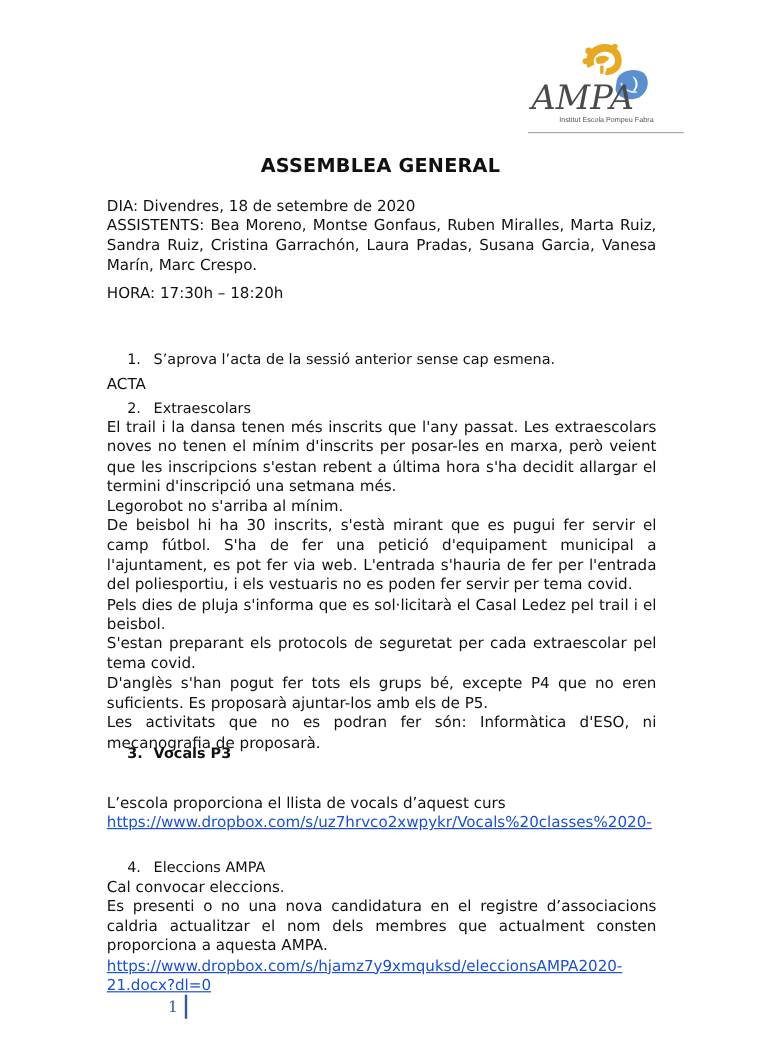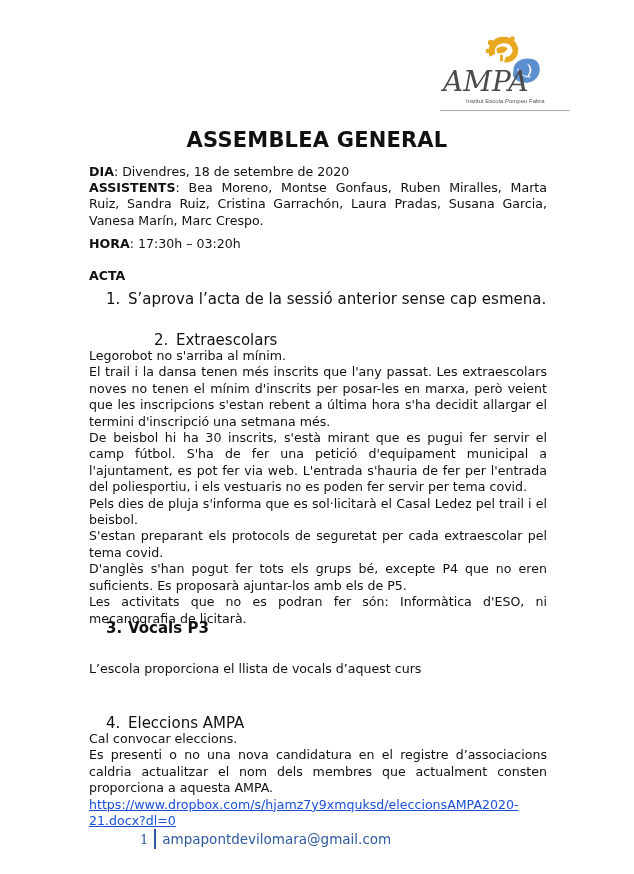--- a/index.html
+++ b/index.html
@@ -11,28 +11,28 @@
   .logo { position:absolute; left:440px; top:30px; width:130px; height:80px; }
   .logo-sun { position:absolute; left:43px; top:4px; width:38px; height:34px; }
   .logo-moon { position:absolute; left:70px; top:26px; width:32px; height:28px; }
   .logo-text { position:absolute; left:3px; top:35px; font-family:"DejaVu Serif", serif;
                font-size:28px; color:#4a4a4a; letter-spacing:0px; font-style:italic; }
   .logo-sub { position:absolute; left:26px; top:68px; font-size:6px; color:#555;
               font-family:"Liberation Sans", sans-serif; white-space:nowrap; }
   .logo-line { position:absolute; left:0; top:80px; width:130px; height:1px; background:#aaa; }
 
   .title { position:absolute; left:0; width:634px; top:128px; text-align:center;
-           font-family:"DejaVu Sans", sans-serif; font-weight:bold; font-size:21px; letter-spacing:0.2px; }
+           font-family:"DejaVu Sans", sans-serif; font-weight:bold; font-size:16px; letter-spacing:0.2px; }
 
   .block { position:absolute; left:89px; width:458px; font-size:12.6px; line-height:16.4px; }
   .justify-last { text-align:justify; text-align-last:left; }
-  b, .bold { font-weight:bold; }
+  b, .bold { font-weight:normal;margin-top:44px; }
   a, .link { color:#1a4fd6; text-decoration:underline; }
 
-  .list-item { position:absolute; font-size:15px; line-height:16.4px; }
+  .list-item { position:absolute; font-size:12px; line-height:16.4px; }
   .num { display:inline-block; width:22px; }
 
   .footer { position:absolute; left:140px; top:829px; font-size:13.5px; color:#2d5aa0; display:flex; align-items:center; }
   .footer .pg { font-family:"DejaVu Serif", serif; font-size:13px; color:#2d5aa0; margin-right:6px; }
   .footer .bar { width:2px; height:20px; background:#2d5aa0; margin-right:6px; }
 </style>
 </head>
 <body>
 
 <div class="page">
@@ -61,57 +61,57 @@
   <div class="title">ASSEMBLEA GENERAL</div>
 
   <div class="block" style="top:164px;">
     <span class="bold">DIA</span><span>: Divendres, 18 de setembre de 2020</span>
   </div>
   <div class="block justify-last" style="top:180px;">
     <span class="bold">ASSISTENTS</span><span>: Bea Moreno, Montse Gonfaus, Ruben Miralles, Marta Ruiz, Sandra Ruiz, Cristina Garrachón, Laura Pradas, Susana Garcia, Vanesa Marín, Marc Crespo.</span>
   </div>
 
   <div class="block" style="top:236px;">
-    <span class="bold">HORA</span><span>: 17:30h – 03:20h</span>
+    <span class="bold">HORA</span><span>: 17:30h – 18:20h</span>
   </div>
 
   <div class="block bold" style="top:268px;">ACTA</div>
 
   <div class="list-item" style="left:106px; top:291px; width:450px;">
     <div><span class="num">1.</span><span>S’aprova l’acta de la sessió anterior sense cap esmena.</span></div>
   </div>
 
-  <div class="list-item" style="left:106px; top:332px;margin-left:48px;">
+  <div class="list-item" style="left:106px; top:332px;">
     <span class="num">2.</span><span>Extraescolars</span>
   </div>
   <div class="block" style="top:348px;">
+    <div class="justify-last">El trail i la dansa tenen més inscrits que l'any passat. Les extraescolars noves no tenen el mínim d'inscrits per posar-les en marxa, però veient que les inscripcions s'estan rebent a última hora s'ha decidit allargar el termini d'inscripció una setmana més.</div>
     <div class="justify-last">Legorobot no s'arriba al mínim.</div>
-    <div class="justify-last">El trail i la dansa tenen més inscrits que l'any passat. Les extraescolars noves no tenen el mínim d'inscrits per posar-les en marxa, però veient que les inscripcions s'estan rebent a última hora s'ha decidit allargar el termini d'inscripció una setmana més.</div>
     <div class="justify-last">De beisbol hi ha 30 inscrits, s'està mirant que es pugui fer servir el camp fútbol. S'ha de fer una petició d'equipament municipal a l'ajuntament, es pot fer via web. L'entrada s'hauria de fer per l'entrada del poliesportiu, i els vestuaris no es poden fer servir per tema covid.</div>
     <div class="justify-last">Pels dies de pluja s'informa que es sol·licitarà el Casal Ledez pel trail i el beisbol.</div>
     <div class="justify-last">S'estan preparant els protocols de seguretat per cada extraescolar pel tema covid.</div>
     <div class="justify-last">D'anglès s'han pogut fer tots els grups bé, excepte P4 que no eren suficients. Es proposarà ajuntar-los amb els de P5.</div>
-    <div class="justify-last">Les activitats que no es podran fer són: Informàtica d'ESO, ni mecanografia de licitarà.</div>
+    <div class="justify-last">Les activitats que no es podran fer són: Informàtica d'ESO, ni mecanografia de proposarà.</div>
   </div>
 
   <div class="list-item" style="left:106px; top:620px;font-weight:bold;">
     <span class="num">3.</span><span>Vocals P3</span>
   </div>
   <div class="block" style="top:661px;">
     <div>L’escola proporciona el llista de vocals d’aquest curs</div>
+    <div><a class="link">https://www.dropbox.com/s/uz7hrvco2xwpykr/Vocals%20classes%2020-</a></div>
   </div>
 
   <div class="list-item" style="left:106px; top:715px;">
     <span class="num">4.</span><span>Eleccions AMPA</span>
   </div>
   <div class="block" style="top:731px;">
     <div>Cal convocar eleccions.</div>
     <div class="justify-last">Es presenti o no una nova candidatura en el registre d’associacions caldria actualitzar el nom dels membres que actualment consten proporciona a aquesta AMPA.</div>
     <div><a class="link">https://www.dropbox.com/s/hjamz7y9xmquksd/eleccionsAMPA2020-</a></div>
     <div><a class="link">21.docx?dl=0</a></div>
   </div>
 
   <div class="footer">
     <span class="pg">1</span>
     <span class="bar"></span>
-    <span>ampapontdevilomara@gmail.com</span>
   </div>
 </div>
 
 </body></html>

